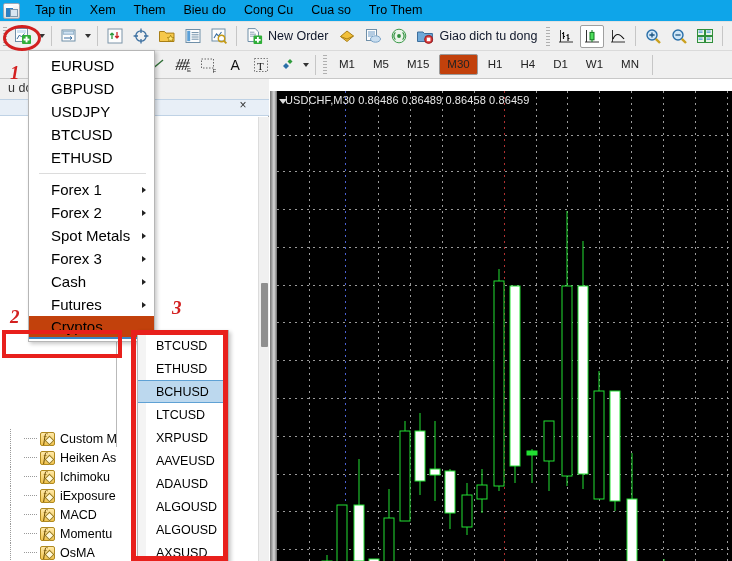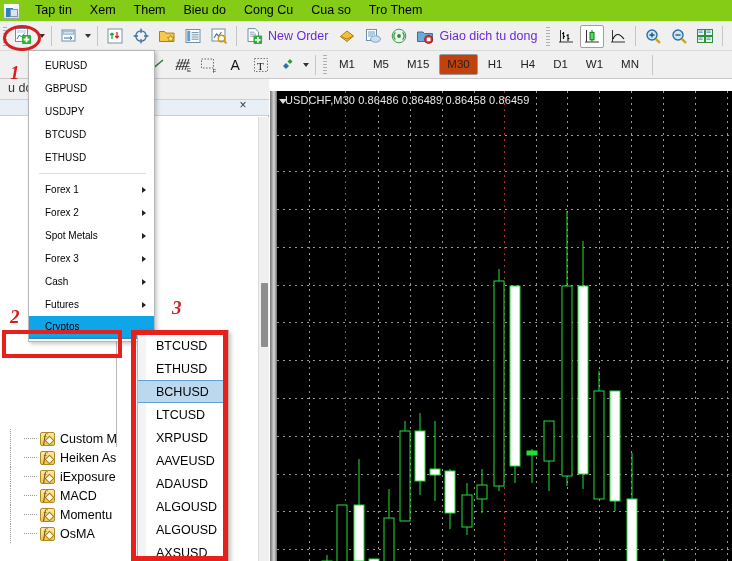--- a/index.html
+++ b/index.html
@@ -14,21 +14,21 @@
     position: relative;
     width: 732px; height: 561px;
     background: #f0f0f0;
     overflow: hidden;
   }
 
   
   .menubar {
     position: absolute; left: 0; top: 0;
     width: 732px; height: 22px;
-    background: #84cc16;
+    background: #0ea5e9;
     display: flex; align-items: center;
     border-bottom: 1px solid #e2e2e2;
   }
   .mt-logo {
     width: 17px; height: 16px; margin-left: 3px; margin-right: 6px;
     background: linear-gradient(#fdfdfd,#dcdcdc);
     border: 1px solid #9aa7b5; border-radius: 2px;
     position: relative; flex: none;
   }
   .mt-logo:before {
@@ -84,21 +84,21 @@
     display: flex; align-items: center; justify-content: center;
     cursor: default;
   }
   .caret i {
     width: 0; height: 0; display: block;
     border-left: 3.5px solid transparent;
     border-right: 3.5px solid transparent;
     border-top: 4px solid #333;
   }
   .tlabel {
-    font-size: 12.5px; color: #6d28d9; white-space: nowrap;
+    font-size: 12.5px; color: #0f172a; white-space: nowrap;
     padding: 0 6px 0 1px; cursor: default;
   }
   .tf-btn {
     font-size: 11.5px; color: #222;
     padding: 3px 7px 4px; margin: 0 1px;
     border: 1px solid transparent; border-radius: 2px;
     white-space: nowrap; cursor: default;
   }
   .tf-btn.active {
     background: #c2410c; border: 1px solid #9a9a9a;
@@ -264,36 +264,36 @@
   .menu-pop {
     position: absolute; left: 28px; top: 50px;
     width: 127px; background: #ffffff;
     border: 1px solid #b6b6b6;
     box-shadow: 2px 2px 4px rgba(0,0,0,0.22);
     padding: 3px 0 2px 0; z-index: 40;
   }
   .menu-item {
     position: relative; height: 23px;
     display: flex; align-items: center;
-    padding-left: 16px; padding-right: 16px;
-    font-size: 10px; color: #000; white-space: nowrap;
+    padding-left: 22px; padding-right: 16px;
+    font-size: 15px; color: #000; white-space: nowrap;
     cursor: default;
   }
   .menu-item .sub-arrow {
     position: absolute; right: 8px; top: 9px;
     width: 0; height: 0;
     border-top: 3.5px solid transparent;
     border-bottom: 3.5px solid transparent;
     border-left: 4.5px solid #222;
   }
   .menu-sep {
     height: 1px; background: #dcdcdc; margin: 4px 8px 4px 10px;
   }
   .menu-item.sel {
-    background: #0ea5e9;
+    background: #c2410c;
     border-bottom: 2px solid #3a86c8;
   }
 
   
   .submenu-pop {
     position: absolute; left: 137px; top: 330px;
     width: 92px; background: #ffffff;
     border: 1px solid #b6b6b6;
     box-shadow: 2px 2px 4px rgba(0,0,0,0.22);
     padding: 3px 0 2px 0; z-index: 45;
@@ -617,20 +617,25 @@
       <div class="tree">
         <div class="tree-row">
           <span class="tree-dots"></span>
           <span class="fx-icon"></span>
           <span>Custom M</span>
         </div>
         <div class="tree-row">
           <span class="tree-dots"></span>
           <span class="fx-icon"></span>
           <span>Heiken As</span>
+        </div>
+        <div class="tree-row">
+          <span class="tree-dots"></span>
+          <span class="fx-icon"></span>
+          <span>Ichimoku</span>
         </div>
         <div class="tree-row">
           <span class="tree-dots"></span>
           <span class="fx-icon"></span>
           <span>iExposure</span>
         </div>
         <div class="tree-row">
           <span class="tree-dots"></span>
           <span class="fx-icon"></span>
           <span>MACD</span>

